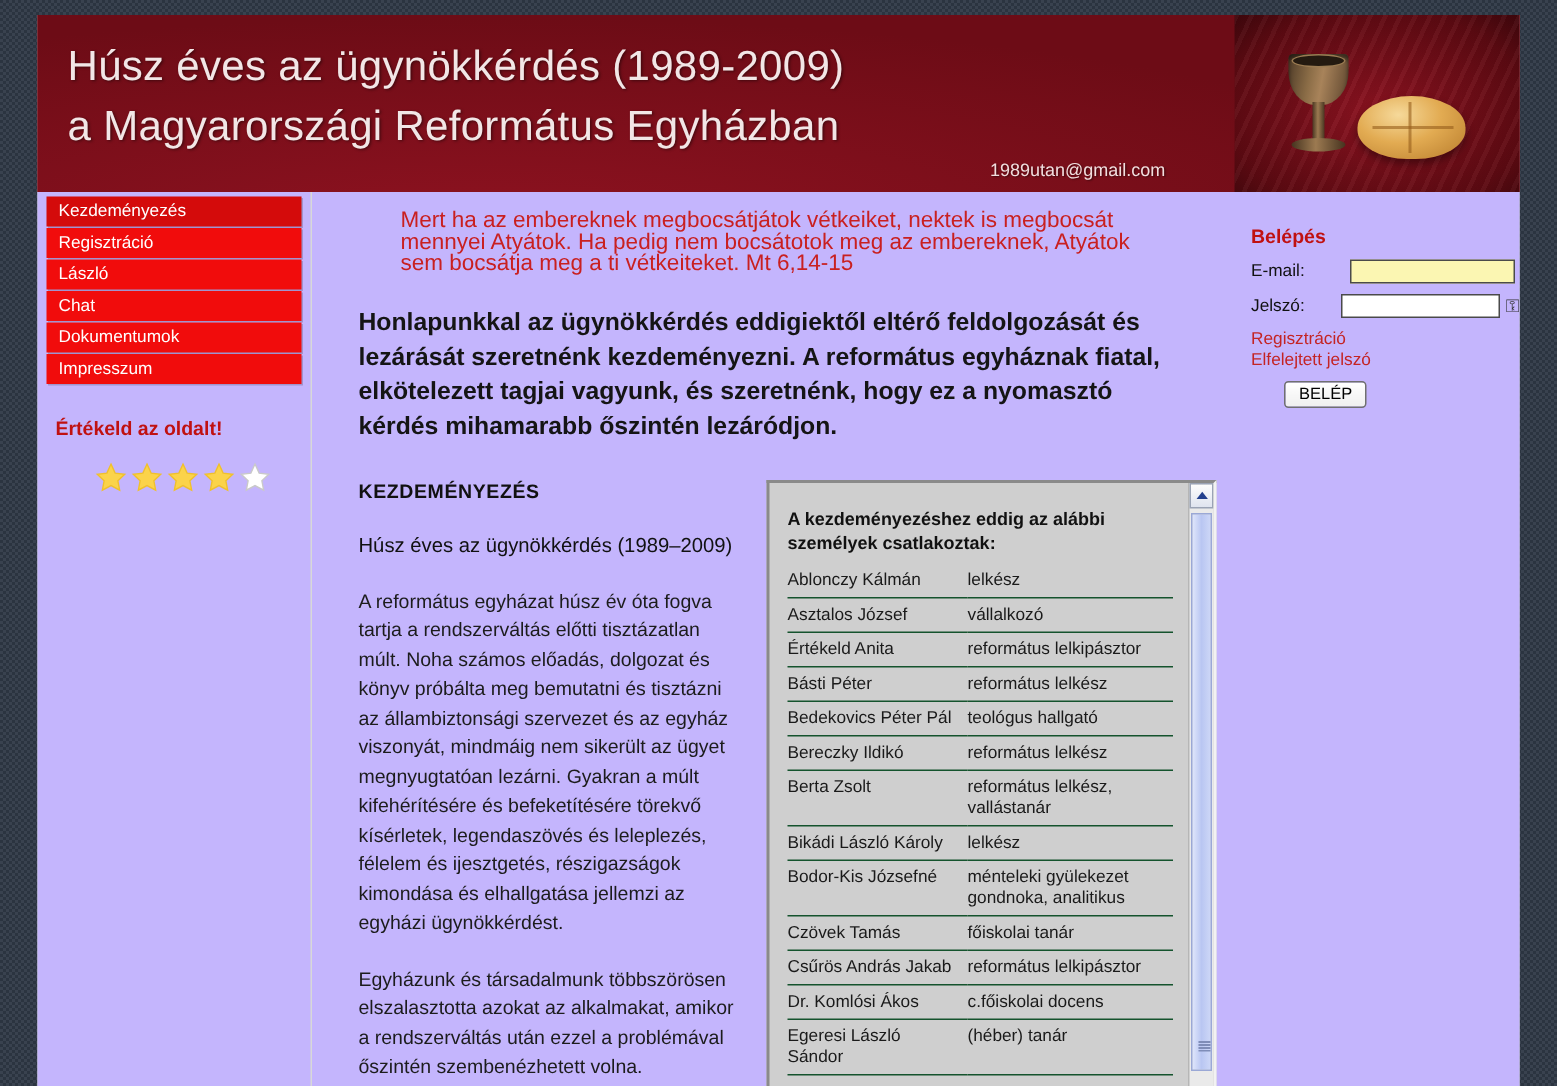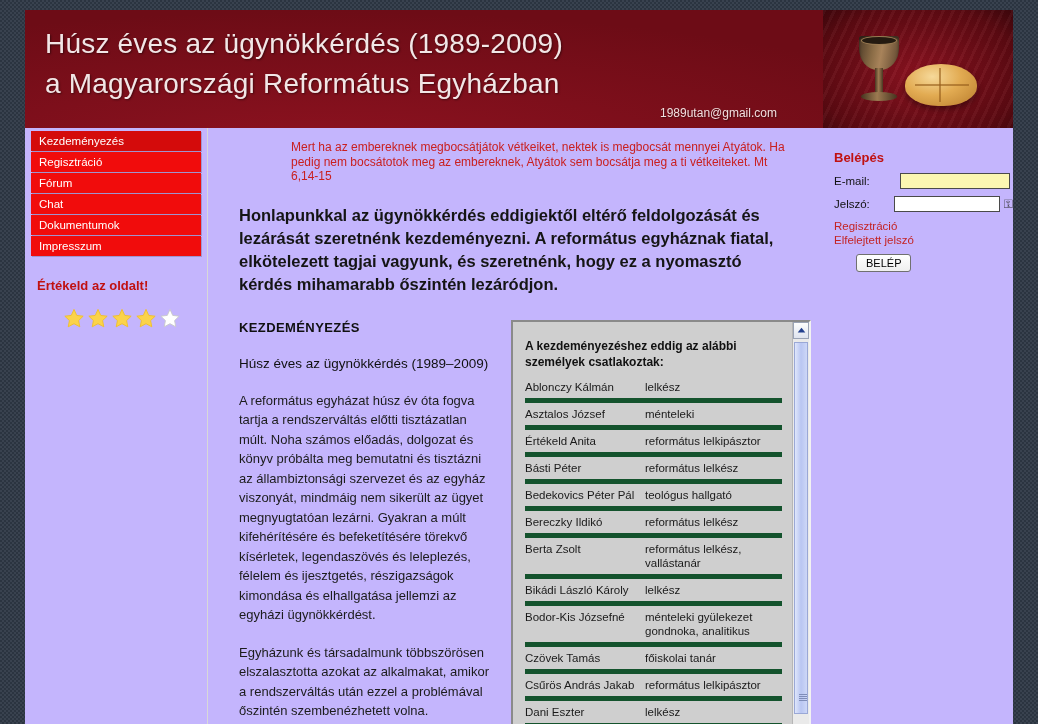--- a/index.html
+++ b/index.html
@@ -185,24 +185,24 @@
   #content {
     position: absolute;
     left: 184px;
     top: 0;
     width: 612px;
     height: 100%;
     box-sizing: border-box;
     padding: 10px 10px 0 30px;
   }
   #bible-quote {
-    margin: 2px 0 0 52px;
+    margin: 2px 0 0 28px;
     width: 500px;
     color: #c92020;
-    font-size: 12px;
+    font-size: 15px;
     line-height: 14.5px;
   }
   #lead {
     margin: 20px 0 0 0;
     width: 555px;
     color: #151515;
     font-size: 16.5px;
     font-weight: bold;
     line-height: 23px;
   }
@@ -270,21 +270,21 @@
   table.names {
     width: 100%;
     border-collapse: collapse;
     font-size: 11.5px;
   }
   table.names td {
     padding: 4px 0 4px 0;
     vertical-align: top;
     line-height: 14px;
     color: #1a1a1a;
-    border-bottom: 5px solid #14532d;
+    border-bottom: 1px solid #14532d;
     margin-top: 32px;
   }
   table.names td.nm { width: 112px; padding-right: 8px; }
 
   
   #names-scroll {
     position: absolute;
     right: 0; top: 0;
     width: 17px;
     height: 100%;
@@ -403,21 +403,21 @@
       <div class="bread"></div>
     </div>
   </div>
 
   <div id="body-area">
 
     <div id="sidebar">
       <nav id="nav">
           <a class="nav-item active">Kezdeményezés</a>
           <a class="nav-item">Regisztráció</a>
-          <a class="nav-item">Fórum</a>
+          <a class="nav-item">László</a>
           <a class="nav-item">Chat</a>
           <a class="nav-item">Dokumentumok</a>
           <a class="nav-item">Impresszum</a>
         </nav>
       <div id="rate-title">Értékeld az oldalt!</div>
       <div id="stars">
           <span class="star"><svg viewBox="0 0 24 24" width="22" height="22">
               <path d="M12 2.6 L15 9.2 L22 10 L17 14.8 L18.3 21.6 L12 18.2 L5.7 21.6 L7 14.8 L2 10 L9 9.2 Z" fill="#fbd34a" stroke="#f0c02c" stroke-width="1"></path>
             </svg></span>
           <span class="star"><svg viewBox="0 0 24 24" width="22" height="22">
@@ -453,21 +453,21 @@
           <div id="names-inner">
             <div id="names-heading">A kezdeményezéshez eddig az alábbi személyek csatlakoztak:</div>
             <table class="names">
               <tbody id="names-body">
                   <tr>
                     <td class="nm">Ablonczy Kálmán</td>
                     <td>lelkész</td>
                   </tr>
                   <tr>
                     <td class="nm">Asztalos József</td>
-                    <td>ménteleki</td>
+                    <td>vállalkozó</td>
                   </tr>
                   <tr>
                     <td class="nm">Értékeld Anita</td>
                     <td>református lelkipásztor</td>
                   </tr>
                   <tr>
                     <td class="nm">Básti Péter</td>
                     <td>református lelkész</td>
                   </tr>
                   <tr>
@@ -490,24 +490,20 @@
                     <td class="nm">Bodor-Kis Józsefné</td>
                     <td>ménteleki gyülekezet gondnoka, analitikus</td>
                   </tr>
                   <tr>
                     <td class="nm">Czövek Tamás</td>
                     <td>főiskolai tanár</td>
                   </tr>
                   <tr>
                     <td class="nm">Csűrös András Jakab</td>
                     <td>református lelkipásztor</td>
-                  </tr>
-                  <tr>
-                    <td class="nm">Dani Eszter</td>
-                    <td>lelkész</td>
                   </tr>
                   <tr>
                     <td class="nm">Dr. Komlósi Ákos</td>
                     <td>c.főiskolai docens</td>
                   </tr>
                   <tr>
                     <td class="nm">Egeresi László Sándor</td>
                     <td>(héber) tanár</td>
                   </tr>
                 </tbody>

